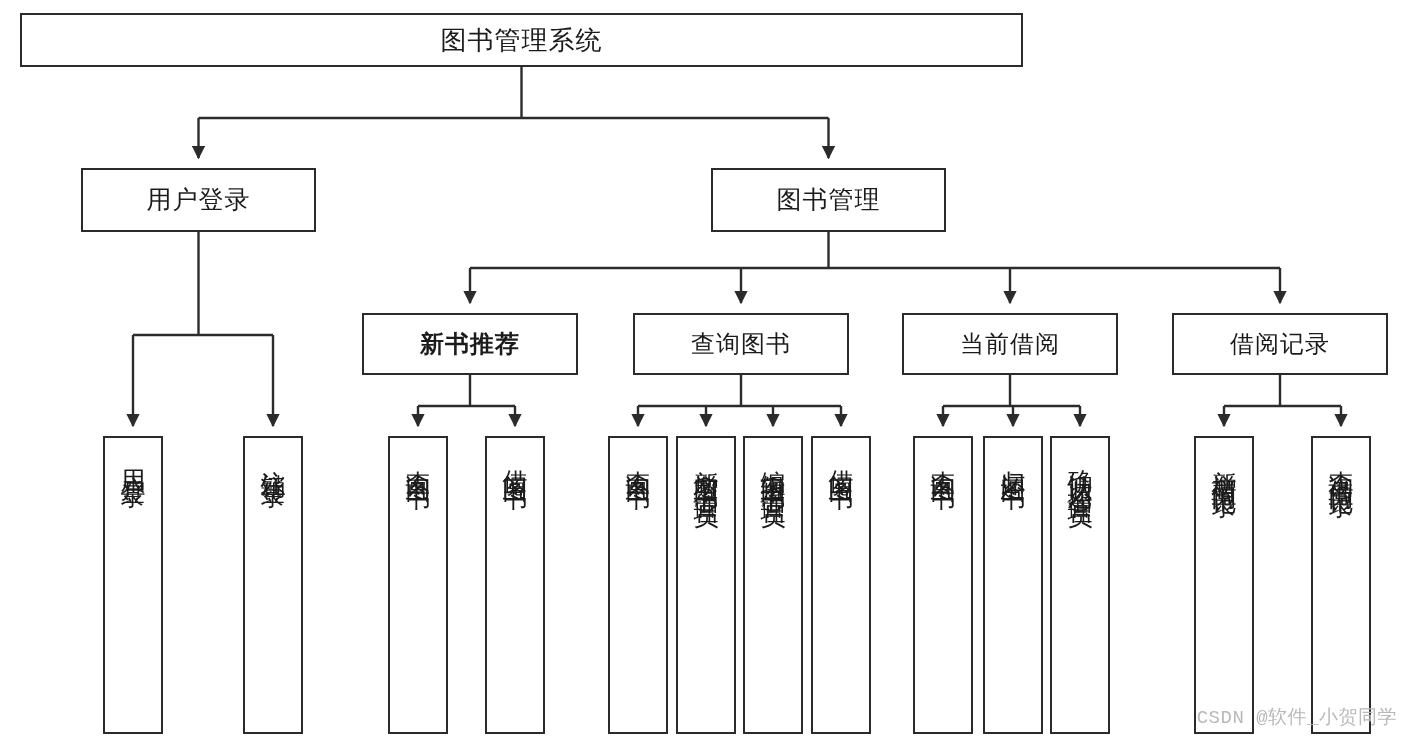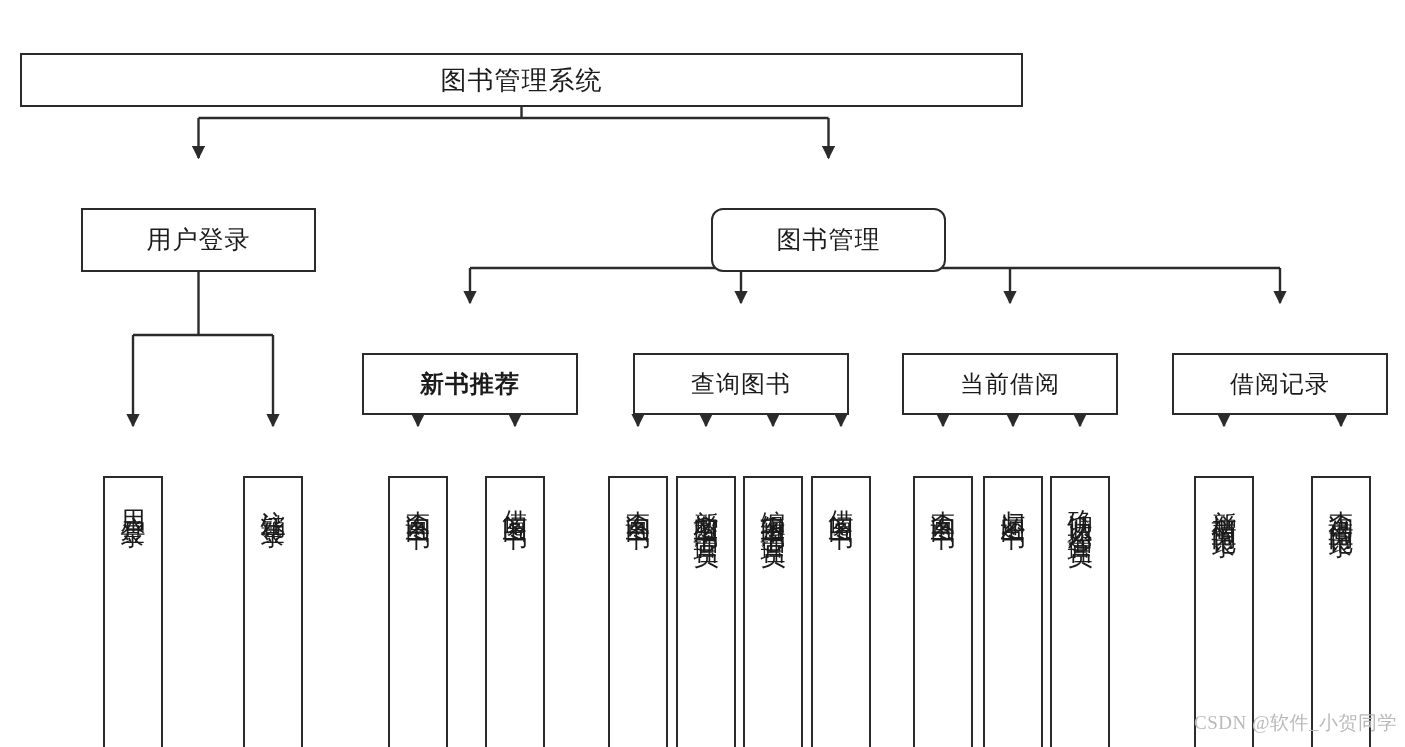--- a/index.html
+++ b/index.html
@@ -28,21 +28,20 @@
   }
   .node {
     position: absolute;
     box-sizing: border-box;
     background: #ffffff;
     border: 2.2px solid #2b2b2b;
     display: flex;
     align-items: center;
     justify-content: center;
     color: #1b1b1b;
-    margin-top: 40px;
   }
   .node.h {
     font-size: 25px;
     letter-spacing: 1px;
     line-height: 1.1;
   }
   .node.root {
     font-size: 26px;
   }
   .node.lvl2 {
@@ -58,26 +57,26 @@
     writing-mode: vertical-rl;
     text-orientation: upright;
     letter-spacing: 5px;
     line-height: 1;
     white-space: nowrap;
     display: block;
   }
   .watermark {
     position: absolute;
     right: 8px;
-    bottom: 11px;
+    bottom: 17px;
     font-size: 19px;
     color: #b9b9b9;
     letter-spacing: 0.5px;
     white-space: nowrap;
-    font-family: Liberation Serif, serif;
+    font-family: Liberation Mono, monospace;
   }
 </style>
 </head>
 <body>
 
 <div id="canvas">
 
   <svg class="wires" viewBox="0 0 1405 747" xmlns="http://www.w3.org/2000/svg">
     <defs>
       <marker id="arrow" viewBox="0 0 10 10" refX="9" refY="5" markerWidth="5.5" markerHeight="5.5" orient="auto-start-reverse">
@@ -128,21 +127,21 @@
     </g>
   </svg>
 
   <div class="node h root" style="left:20px; top:13px; width:1003px; height:54px;">
     <span>图书管理系统</span>
   </div>
 
   <div class="node h" style="left:81px; top:168px; width:235px; height:64px;">
     <span>用户登录</span>
   </div>
-  <div class="node h" style="left:711px; top:168px; width:235px; height:64px;border-radius:12px;">
+  <div class="node h" style="left:711px; top:168px; width:235px; height:64px;">
     <span>图书管理</span>
   </div>
 
   <div class="node h lvl2" style="left:362px; top:313px; width:216px; height:62px;font-weight:bold;">
     <span>新书推荐</span>
   </div>
   <div class="node h lvl2" style="left:633px; top:313px; width:216px; height:62px;">
     <span>查询图书</span>
   </div>
   <div class="node h lvl2" style="left:1172px; top:313px; width:216px; height:62px;">

